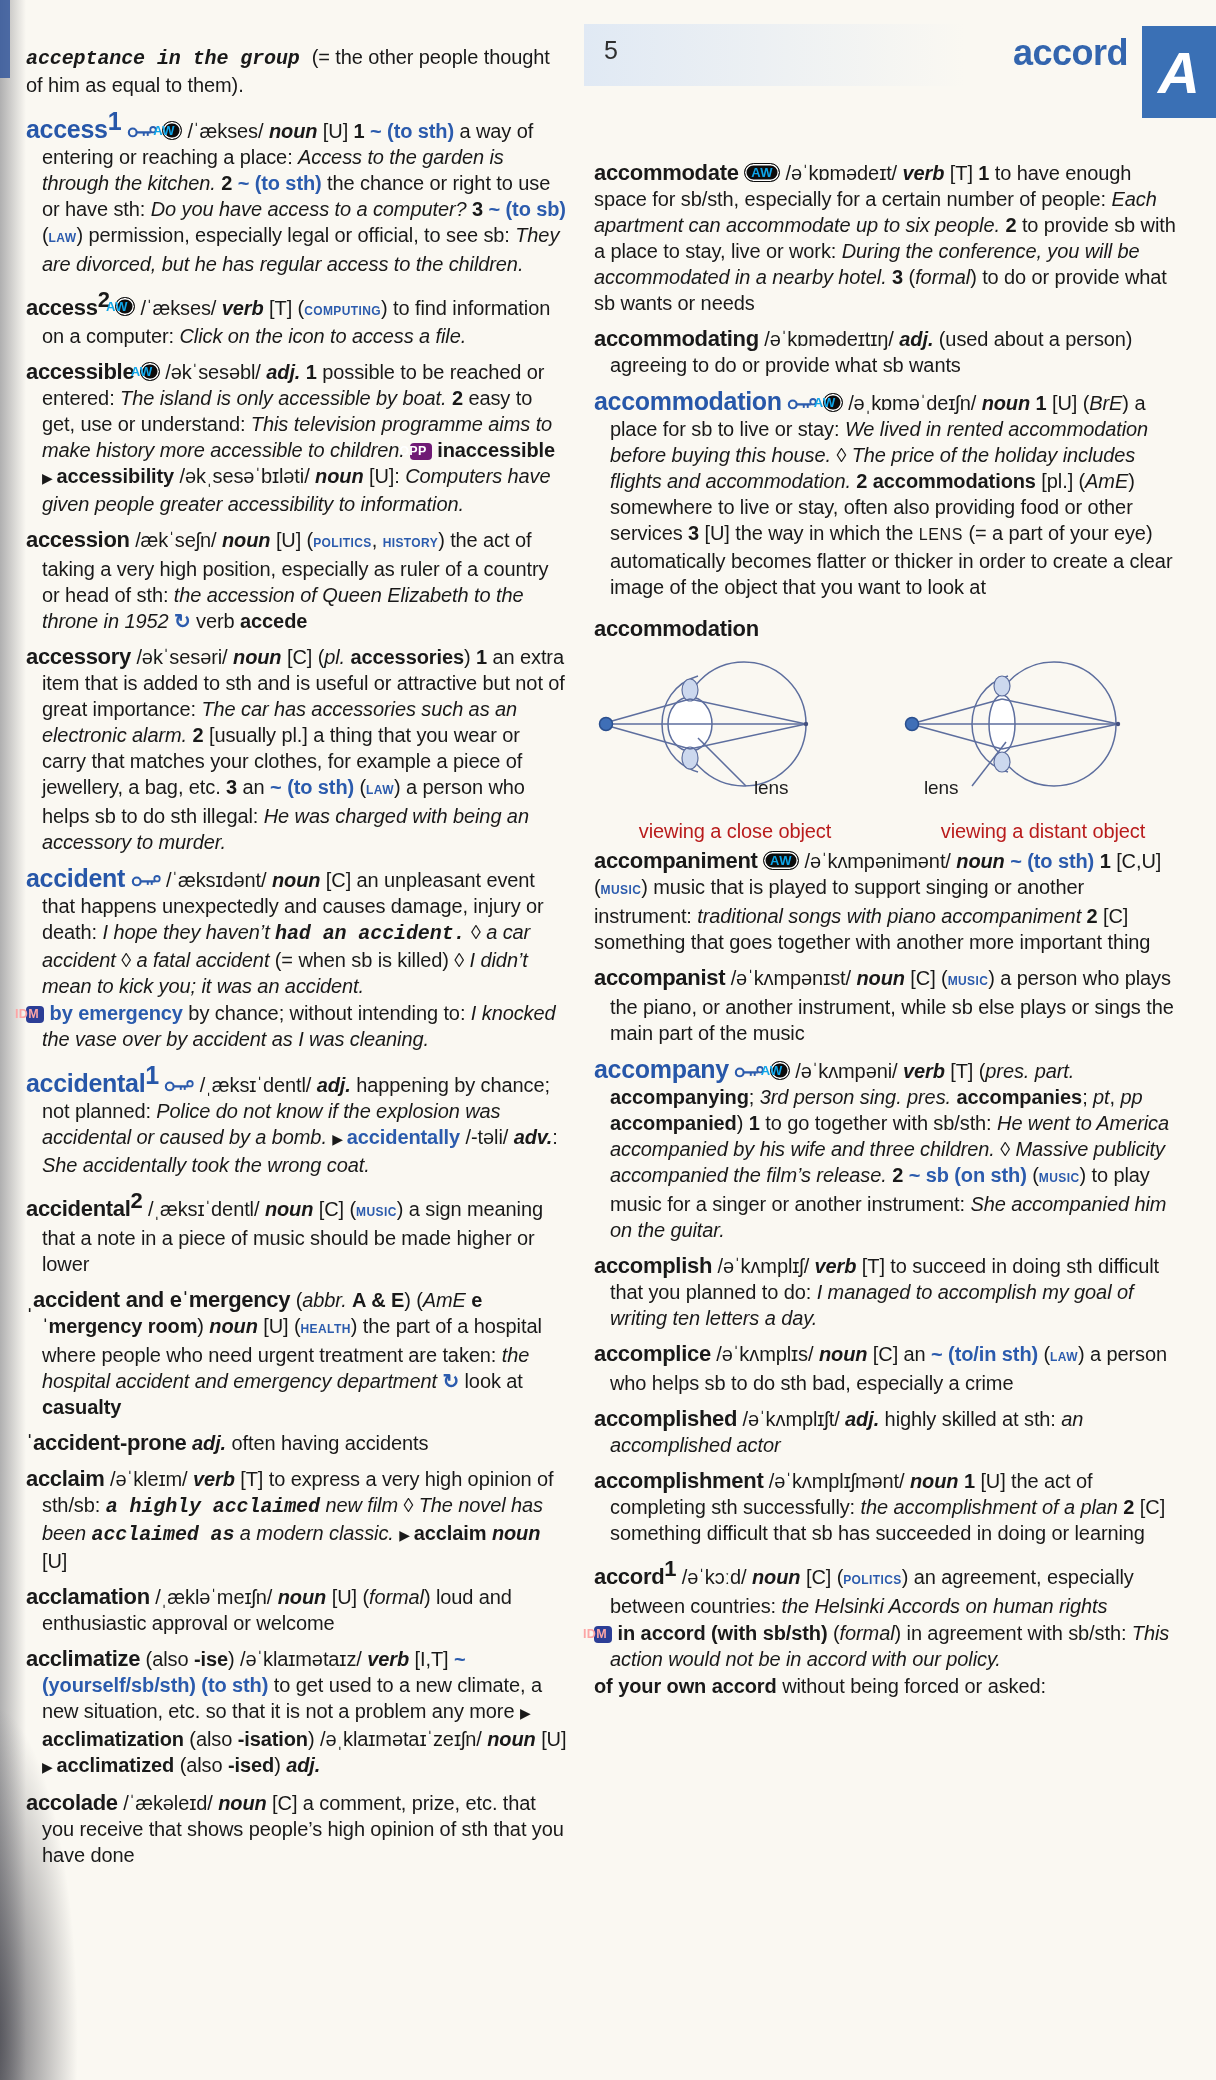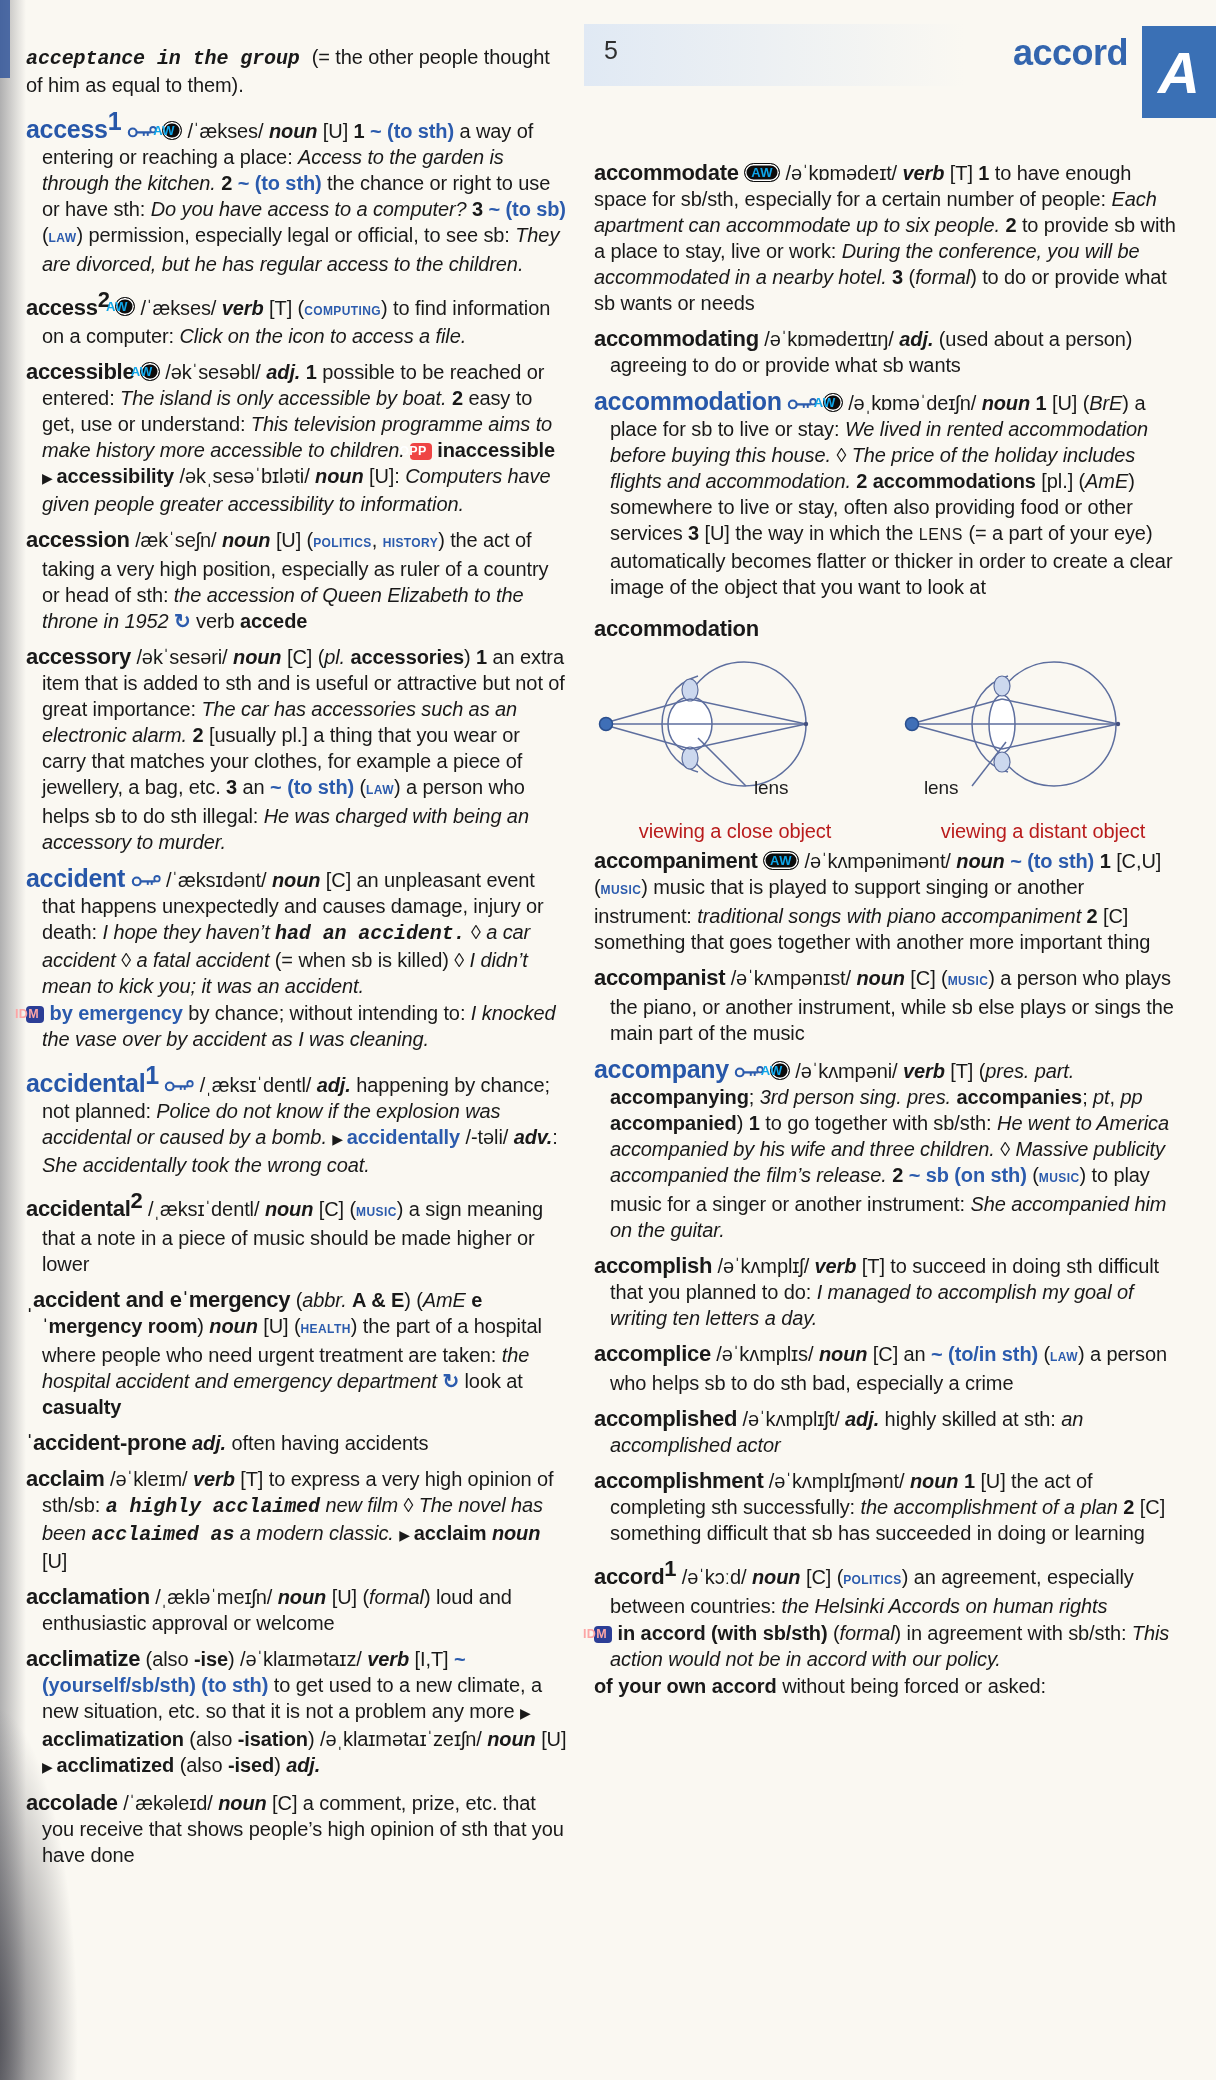--- a/index.html
+++ b/index.html
@@ -39,21 +39,21 @@
   .bb{color:#2b5bad;font-weight:700;}
   .subj{color:#2b5bad;font-weight:700;font-size:12px;letter-spacing:.4px;}
   .sc{font-size:16px;letter-spacing:.6px;}
   .hw{font-weight:700;font-size:22px;letter-spacing:-.3px;}
   .hwb{font-weight:700;font-size:25px;color:#2757a9;letter-spacing:-.3px;}
   sup{font-size:60%;font-weight:700;}
   sup.hwb{color:#2757a9;}
   .aw{display:inline-block;background:#0d0d0d;color:#0ea5e9;font-weight:700;font-size:13px;
     line-height:15px;padding:1px 6px;border-radius:10px;vertical-align:3px;letter-spacing:.5px;
     box-shadow:inset 0 0 0 1.5px #fff;border:1.5px solid #0d0d0d;}
-  .opp{display:inline-block;background:#ef4444;color:#fff;font-weight:700;font-size:12.5px;
+  .opp{display:inline-block;background:#701a75;color:#fff;font-weight:700;font-size:12.5px;
     line-height:15px;padding:1px 5px;border-radius:4px;vertical-align:2px;letter-spacing:.4px;}
   .idm{display:inline-block;background:#2c3e96;color:#fca5a5;font-weight:700;font-size:12.5px;
     line-height:15px;padding:1px 5px;border-radius:4px;vertical-align:2px;letter-spacing:.4px;}
   .arr{color:#2b5bad;font-weight:700;}
   .tri{font-size:14px;}
   .key svg{vertical-align:-1px;}
   
   figure.diagram{margin:16px 0 4px;padding:0;width:100%;}
   .dg-title{font-weight:700;font-size:22px;margin:4px 0 10px;letter-spacing:-.3px;}
   .figures{display:flex;justify-content:space-between;}

